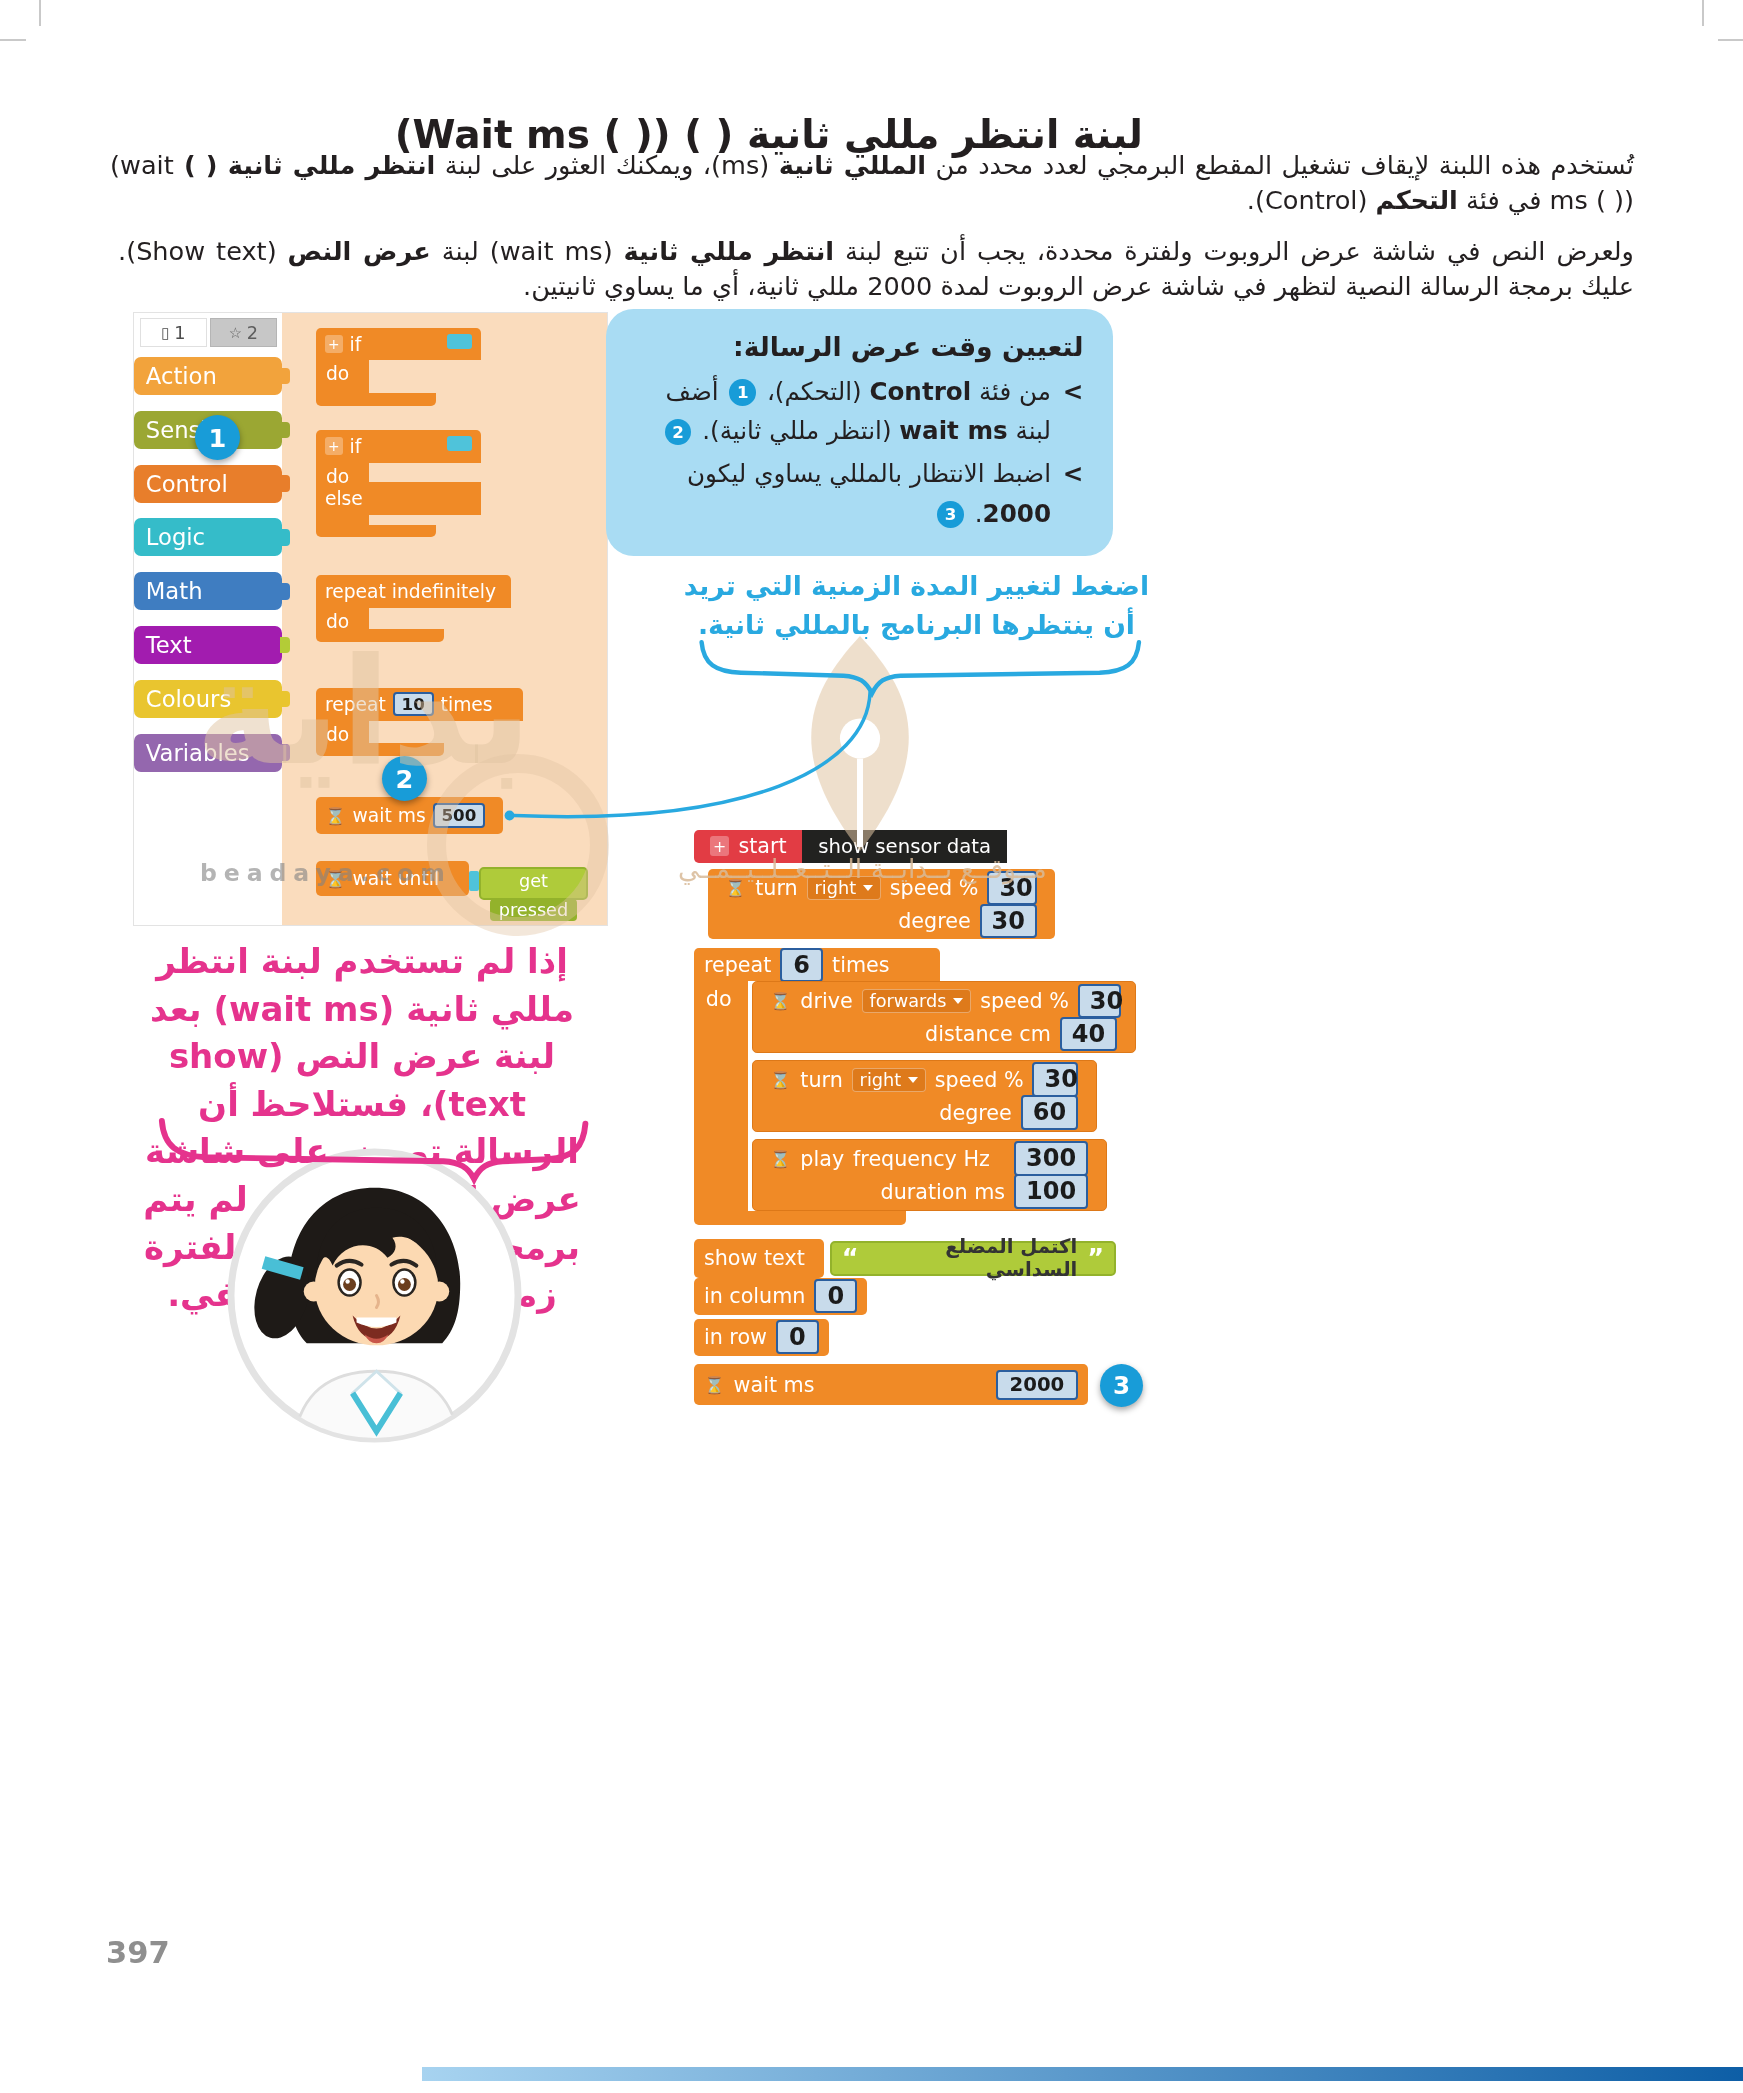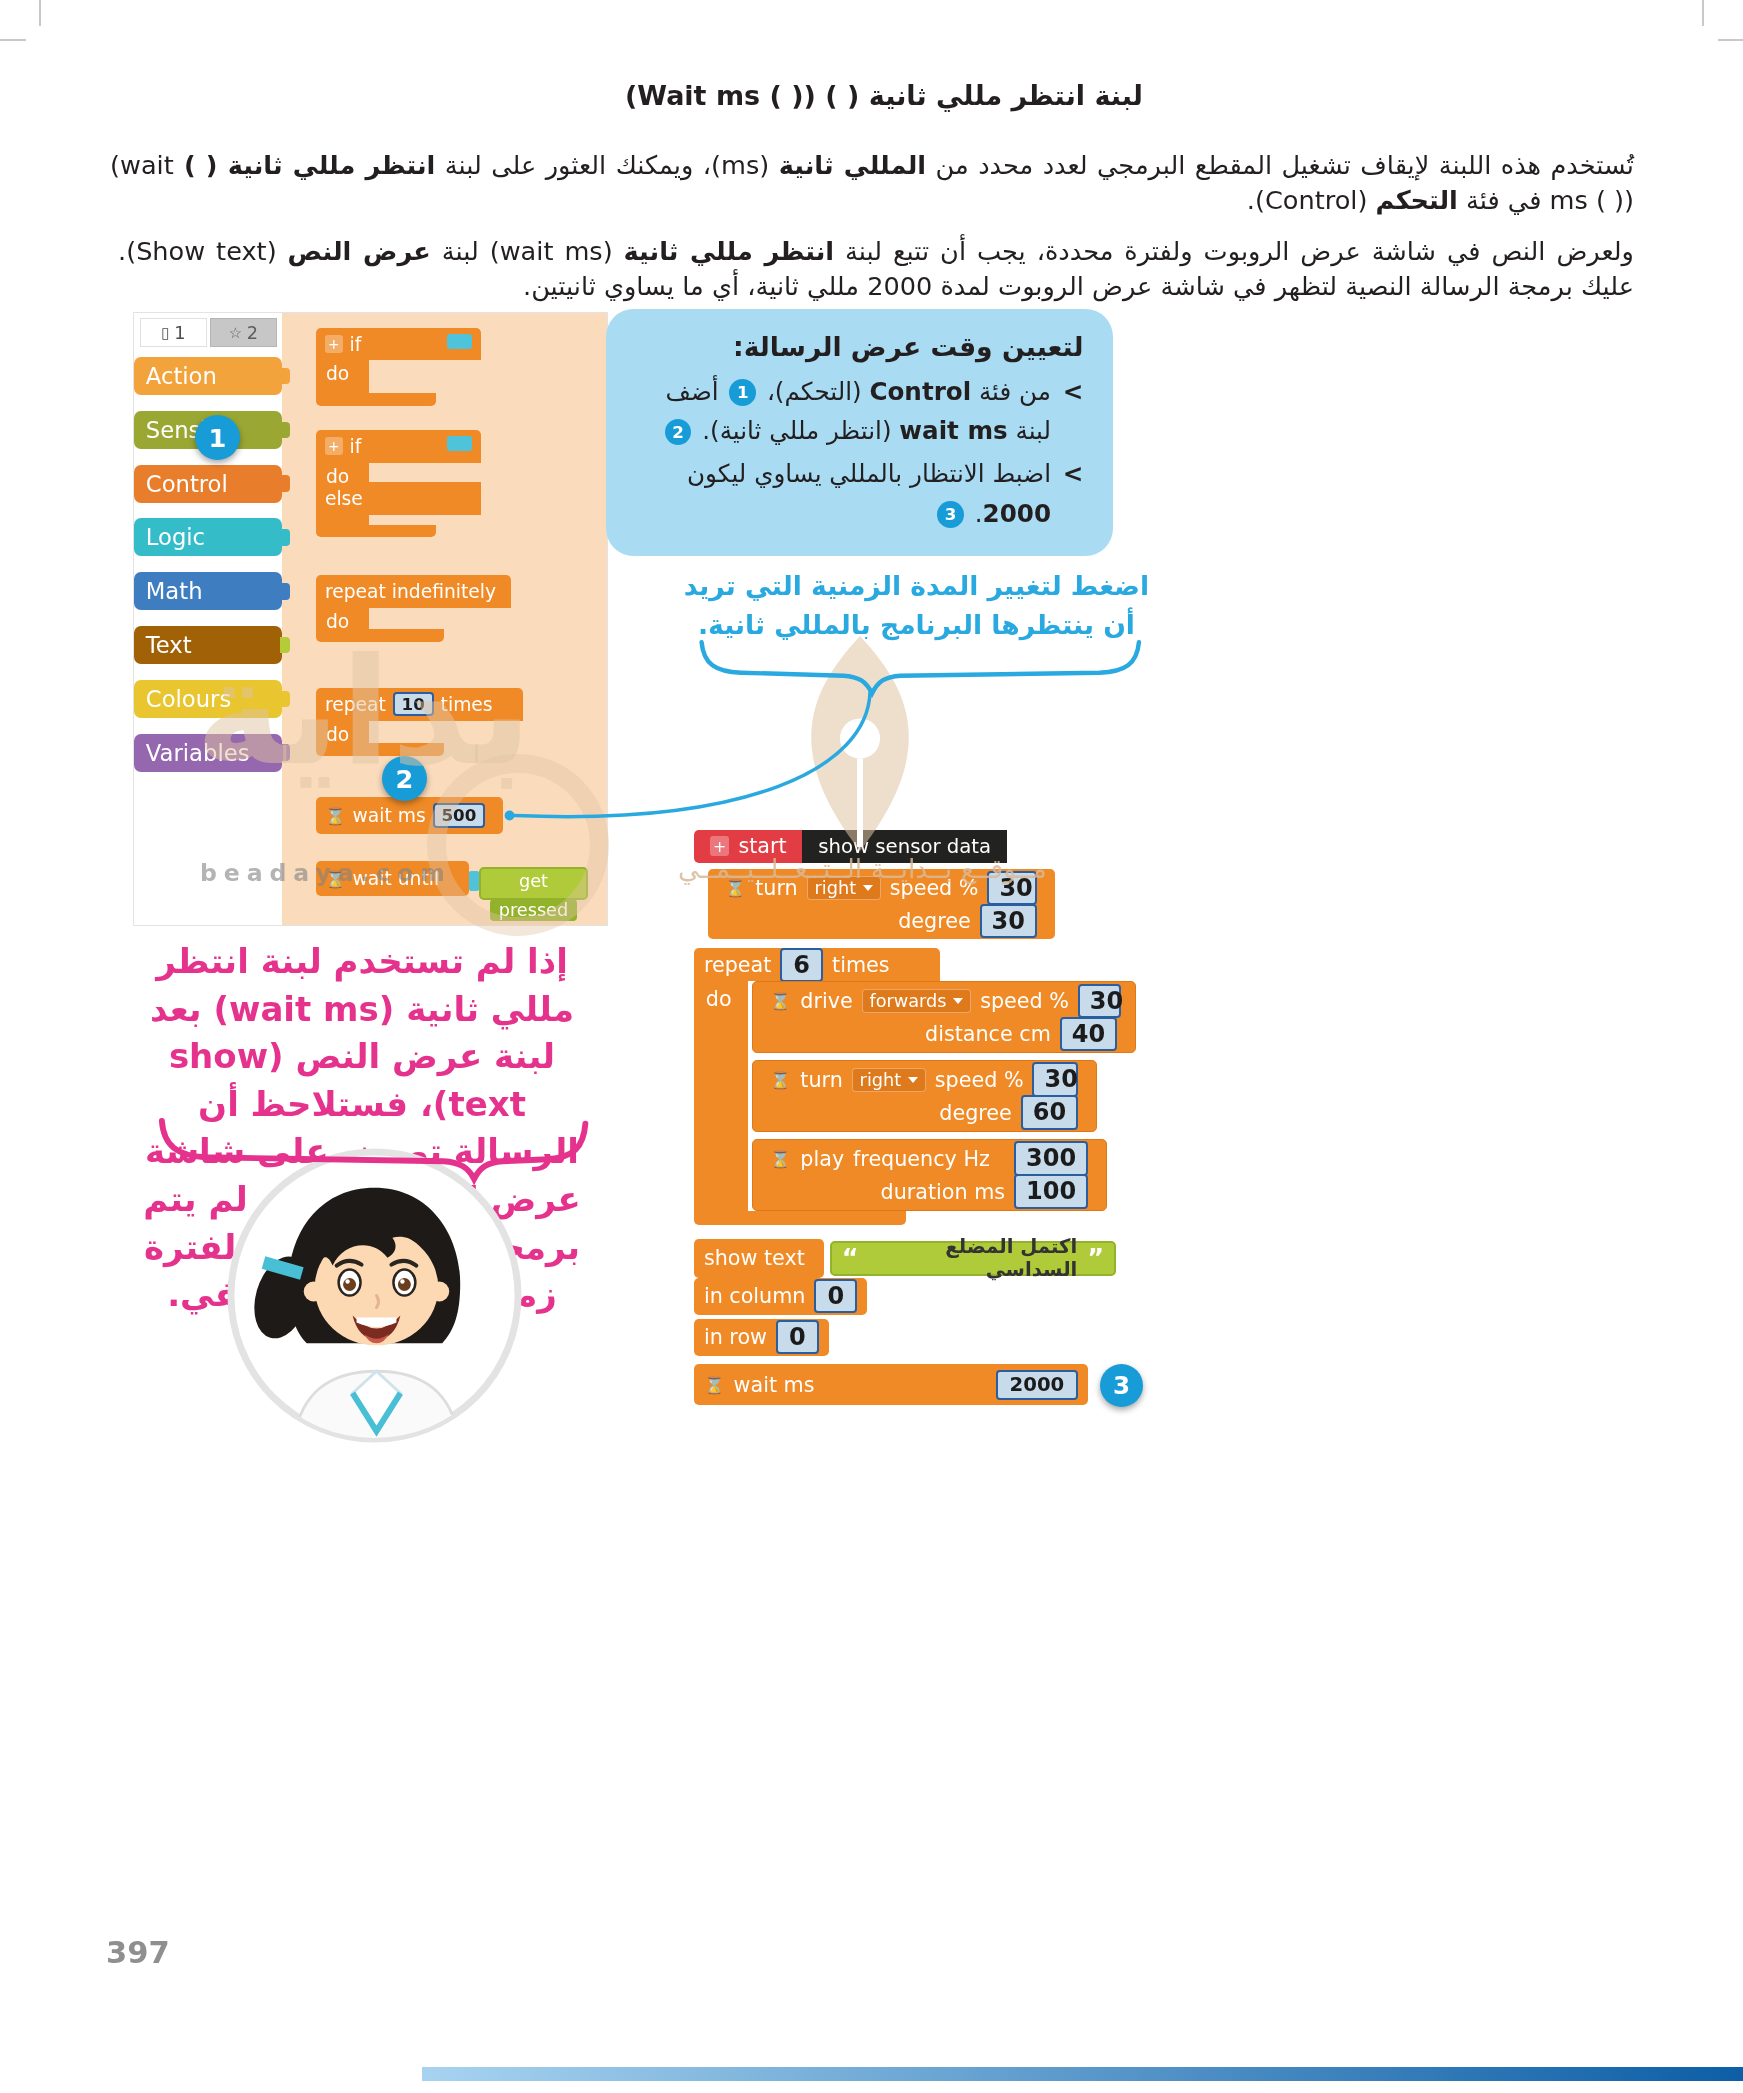--- a/index.html
+++ b/index.html
@@ -8,22 +8,22 @@
     position:relative; width:1744px; height:2093px; margin:0 auto;
     background:#ffffff; overflow:hidden;
     font-family:"DejaVu Sans", sans-serif; color:#231f20;
   }
   .bold { font-weight:bold; }
 
   
   .crop { position:absolute; background:#c9c9c9; }
 
   
-  .title { position:absolute; top:80px; right:601px; direction:rtl; white-space:nowrap;
-           font-size:27px; font-weight:bold; }
+  .title { position:absolute; top:112px; right:601px; direction:rtl; white-space:nowrap;
+           font-size:39px; font-weight:bold; }
   .para  { position:absolute; left:110px; right:110px; direction:rtl;
            text-align:justify; font-size:25.6px; line-height:1.35; }
 
   
   .shot1 { position:absolute; left:133px; top:312px; width:475px; height:614px;
            background:#fff; border:1px solid #e3e3e3; overflow:hidden; z-index:1; }
   .workspace { position:absolute; left:148px; top:0; right:0; bottom:0;
                background:var(--peach, #FADCBD); }
   .tabbar { position:absolute; left:5.9px; top:4.9px; display:flex; gap:3px; z-index:3; }
   .tab { width:67px; height:29.6px; display:flex; align-items:center; justify-content:center;
@@ -175,21 +175,21 @@
           <i class="cat-tab" style="background: rgb(232, 126, 43);"></i>
         </div>
         <div class="cat" style="background: rgb(53, 188, 201);">
           <span>Logic</span>
           <i class="cat-tab" style="background: rgb(53, 188, 201);"></i>
         </div>
         <div class="cat" style="background: rgb(63, 125, 193);">
           <span>Math</span>
           <i class="cat-tab" style="background: rgb(63, 125, 193);"></i>
         </div>
-        <div class="cat" style="background: #a16207;">
+        <div class="cat" style="background: #a21caf;">
           <span>Text</span>
           <i class="cat-tab" style="background: rgb(179, 204, 55);"></i>
         </div>
         <div class="cat" style="background: rgb(233, 197, 47);">
           <span>Colours</span>
           <i class="cat-tab" style="background: rgb(233, 197, 47);"></i>
         </div>
         <div class="cat" style="background: rgb(148, 103, 174);">
           <span>Variables</span>
           <i class="cat-tab" style="background: rgb(148, 103, 174);"></i>

